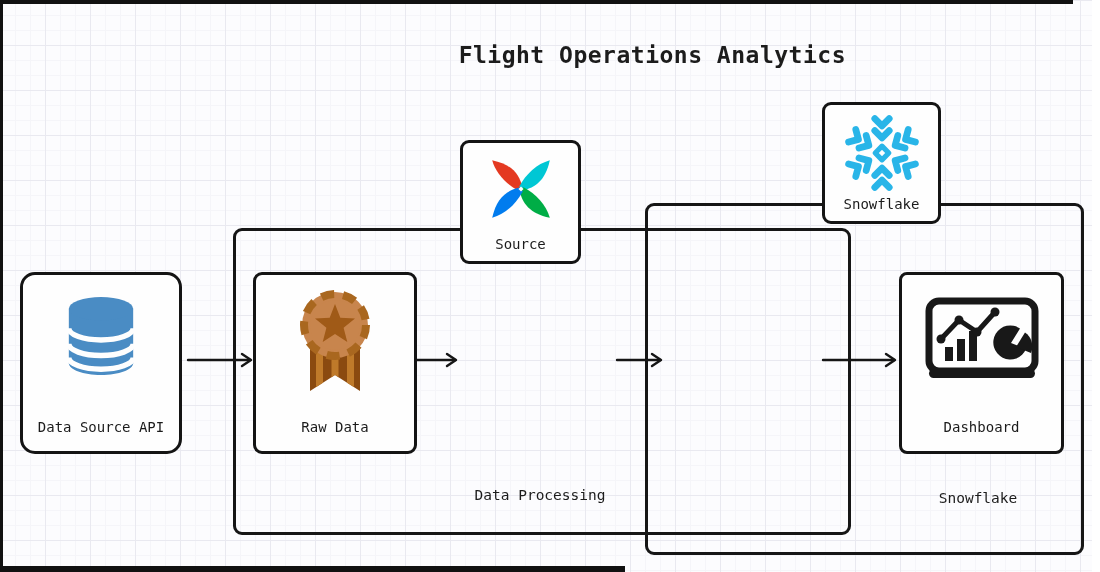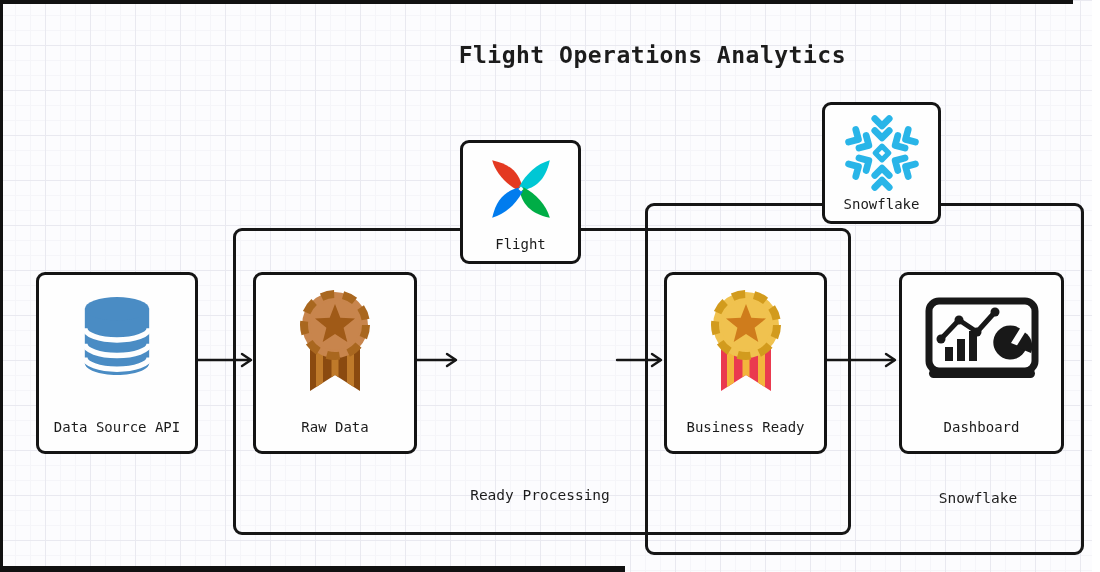--- a/index.html
+++ b/index.html
@@ -45,21 +45,21 @@
   <div class="edge-strip" style="left:0;top:0;width:1073px;height:4px;"></div>
   <div class="edge-strip" style="left:0;top:0;width:3px;height:572px;"></div>
   <div class="edge-strip" style="left:0;top:566px;width:625px;height:6px;"></div>
   <div class="right-white" style="left:1092px;top:0;width:8px;height:572px;"></div>
 
   <div class="title">Flight Operations Analytics</div>
 
   <div class="group" style="left:233px;top:228px;width:612px;height:301px;"></div>
   <div class="group" style="left:645px;top:203px;width:433px;height:346px;"></div>
 
-  <div class="group-label" style="left:540px;top:487px;">Ready Processing</div>
+  <div class="group-label" style="left:540px;top:487px;">Data Processing</div>
   <div class="group-label" style="left:978px;top:490px;">Snowflake</div>
 
   <svg width="1100" height="572" style="position:absolute;left:0;top:0;" viewBox="0 0 1100 572" stroke="#161616" stroke-width="2.4" fill="none" stroke-linecap="round" stroke-linejoin="round">
     <g>
         <path d="M188,360 H250"></path>
         <path d="M242,354 L251,360 L242,366"></path>
       </g>
     <g>
         <path d="M411,360 H455"></path>
         <path d="M447,354 L456,360 L447,366"></path>
@@ -67,21 +67,21 @@
     <g>
         <path d="M617,360 H660"></path>
         <path d="M652,354 L661,360 L652,366"></path>
       </g>
     <g>
         <path d="M823,360 H894"></path>
         <path d="M886,354 L895,360 L886,366"></path>
       </g>
   </svg>
 
-  <div class="node" style="left:36px;top:272px;width:156px;height:176px;">
+  <div class="node" style="left:20px;top:272px;width:156px;height:176px;border-radius:15px;">
     <span class="icon" style="top:18px;">
       <svg width="78" height="90" viewBox="0 0 80 92">
         <path d="M7,16 v56 c0,6.6 14.8,12 33,12 s33,-5.4 33,-12 v-56" fill="#4a8cc4"></path>
         <ellipse cx="40" cy="16" rx="33" ry="12" fill="#4a8cc4"></ellipse>
         <g stroke="#fefefe" stroke-width="5.5" fill="none">
           <path d="M7,36 a33,12 0 0 0 66,0"></path>
           <path d="M7,52 a33,12 0 0 0 66,0"></path>
           <path d="M7,66 a33,12 0 0 0 66,0"></path>
         </g>
       </svg>
@@ -106,44 +106,22 @@
         <circle cx="38" cy="37" r="33" fill="#c8854d"></circle>
         <circle cx="38" cy="37" r="31" fill="none" stroke="#a9671f" stroke-width="8" stroke-dasharray="13 9"></circle>
         <circle cx="38" cy="37" r="25" fill="#c8854d"></circle>
         <path d="M38,16 L43.3,29.7 L58,30.5 L46.6,39.8 L50.3,54 L38,46 L25.7,54 L29.4,39.8 L18,30.5 L32.7,29.7 Z" fill="#a05a17"></path>
       </svg>
     </span>
     <div class="nlabel" style="bottom:16px;">Raw Data</div>
   </div>
 
 
-  <div class="node" style="left:664px;top:272px;width:157px;height:176px;">
-    <span class="icon" style="top:13px;">
-      <svg width="76" height="112" viewBox="0 0 76 112">
-        <defs>
-            <clipPath id="ribG">
-              <path d="M13,58 V103 L38,87 L63,103 V58 Z"></path>
-            </clipPath>
-          </defs>
-        <path d="M13,58 V103 L38,87 L63,103 V58 Z" fill="#ea3a4f"></path>
-        <g clip-path="url(#ribG)">
-          <rect x="19" y="56" width="7" height="50" fill="#f3b53c"></rect>
-          <rect x="34.5" y="56" width="7" height="52" fill="#f3b53c"></rect>
-          <rect x="50" y="56" width="7" height="50" fill="#f3b53c"></rect>
-        </g>
-        <circle cx="38" cy="37" r="33" fill="#f0c24f"></circle>
-        <circle cx="38" cy="37" r="31" fill="none" stroke="#d29b1d" stroke-width="8" stroke-dasharray="13 9"></circle>
-        <circle cx="38" cy="37" r="25" fill="#f0c24f"></circle>
-        <path d="M38,16 L43.3,29.7 L58,30.5 L46.6,39.8 L50.3,54 L38,46 L25.7,54 L29.4,39.8 L18,30.5 L32.7,29.7 Z" fill="#cf7c1c"></path>
-      </svg>
-    </span>
-    <div class="nlabel" style="bottom:16px;">Business Ready</div>
-  </div>
 
-  <div class="node" style="left:899px;top:272px;width:159px;height:176px;">
+  <div class="node" style="left:899px;top:272px;width:159px;height:176px;border-radius:8px;">
     <span class="icon" style="top:22px;">
       <svg width="114" height="92" viewBox="0 0 114 92" fill="#181818">
         <rect x="4" y="4" width="106" height="70" rx="10" fill="none" stroke="#181818" stroke-width="7"></rect>
         <rect x="4" y="72" width="106" height="9" rx="4.5"></rect>
         <rect x="20" y="50" width="8" height="14"></rect>
         <rect x="32" y="42" width="8" height="22"></rect>
         <rect x="44" y="34" width="8" height="30"></rect>
         <polyline points="16,42 34,23 52,35 70,15" fill="none" stroke="#181818" stroke-width="5" stroke-linecap="round" stroke-linejoin="round"></polyline>
         <circle cx="16" cy="42" r="4.5"></circle>
           <circle cx="34" cy="23" r="4.5"></circle>
@@ -162,21 +140,21 @@
         <defs>
             <path id="blade" d="M10,10 C38,16 48,30 52,48 L46.5,52.5 C29,43 15,28 10,10 Z"></path>
           </defs>
         <use href="#blade" fill="#E43921"></use>
         <use href="#blade" fill="#00C7D4" transform="rotate(90 50 50)"></use>
         <use href="#blade" fill="#00AD46" transform="rotate(180 50 50)"></use>
         <use href="#blade" fill="#017CEE" transform="rotate(270 50 50)"></use>
         <rect x="47.5" y="47.5" width="5" height="5" fill="#fefefe" transform="rotate(45 50 50)"></rect>
       </svg>
     </span>
-    <div class="nlabel small-label" style="bottom:9px;">Flight</div>
+    <div class="nlabel small-label" style="bottom:9px;">Source</div>
   </div>
 
   <div class="node" style="left:822px;top:102px;width:113px;height:116px;">
     <span class="icon" style="top:8px;">
       <svg width="80" height="80" viewBox="0 0 100 100">
         <g stroke="#29B5E8" fill="none" stroke-linecap="round" stroke-linejoin="round">
           <g stroke-width="8.5">
             <g>
                 <path d="M41,7 L50,16 L59,7"></path>
                 <path d="M41,22 L50,31 L59,22"></path>

